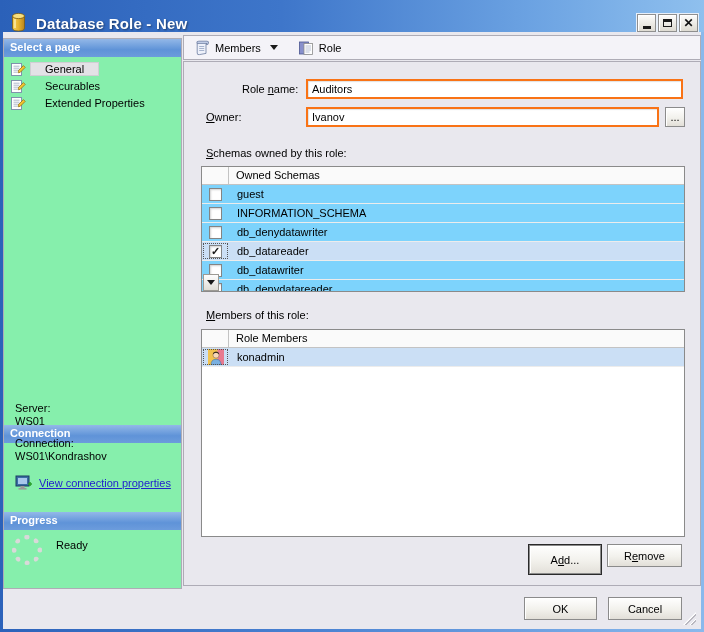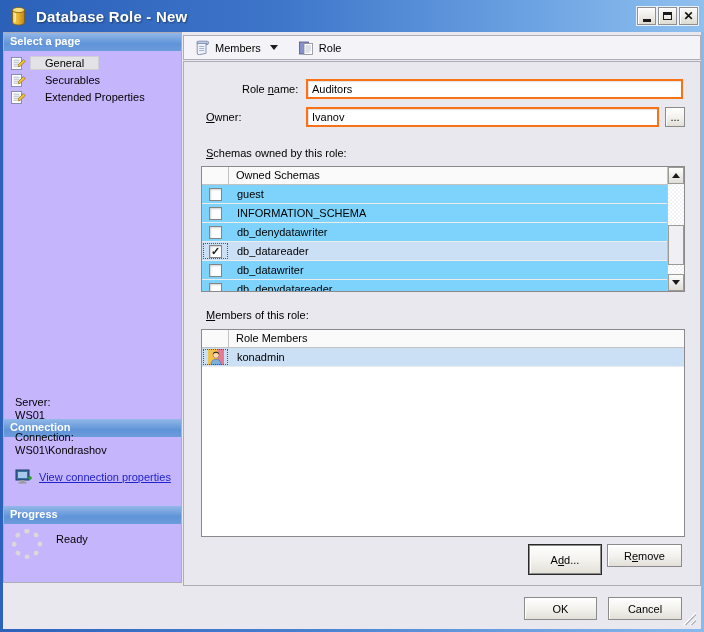--- a/index.html
+++ b/index.html
@@ -5,38 +5,38 @@
   * { margin:0; padding:0; box-sizing:border-box; }
   html,body { width:704px; height:632px; }
   body { font-family:"Liberation Sans", sans-serif; font-size:11px; color:#000; background:#fff; }
 
   .dialog { position:relative; width:704px; height:632px;
             background:linear-gradient(90deg,#2c62ba 0%,#4a82d2 45%,#8ab9ec 100%); }
 
   
   .titlebar { position:absolute; left:0; top:0; width:704px; height:32px;
               background:linear-gradient(90deg,#2b61b9 0%,#3e76ca 40%,#6ba2e2 75%,#8fc0ee 100%);
-              display:flex; align-items:center; padding:0 6px; }
+              display:flex; align-items:flex-end; padding:0 6px; }
   .title-icon { width:17px; height:20px; margin:0 9px 0 4px; flex:none; }
   .title-text { color:#fff; font-size:15px; font-weight:bold; letter-spacing:.2px;
                 text-shadow:1px 1px 2px rgba(0,0,0,.45); flex:1; }
   .win-btns { display:flex; gap:2px; }
   .win-btn { width:19px; height:18px; background:linear-gradient(180deg,#fdfdfc,#dedbd2);
              border:1px solid #8f8f8f; box-shadow:inset 1px 1px 0 #fff, 0 0 0 1px #e8f0fa;
              display:flex; align-items:center; justify-content:center; cursor:default; }
   .glyph-min { width:8px; height:3px; background:#1a1a1a; margin-top:8px; }
   .glyph-max { width:9px; height:8px; border:1px solid #1a1a1a; border-top:3px solid #1a1a1a; }
   .glyph-close { font-size:12px; font-weight:bold; color:#111; line-height:10px; }
 
   
   .inner { position:absolute; left:3px; top:32px; width:698px; height:597px; background:#e9e8ee; }
 
   
-  .sidebar { position:absolute; left:0; top:0; width:179px; height:551px;
-             background:#c4b5fd; border:1px solid #aeacb6; }
+  .sidebar { position:absolute; left:0; top:6px; width:179px; height:551px;
+             background:#86efac; border:1px solid #aeacb6; }
   .panel-header { position:absolute; left:0; width:177px; height:18px;
                   background:linear-gradient(180deg,#93b8e8 0%,#5f93d8 60%,#6c9cdc 100%);
                   color:#fff; font-weight:bold; padding:2px 6px; }
   .sp-header { top:0; }
   .page-list { position:absolute; left:2px; top:21px; width:173px; }
   .page-item { display:flex; align-items:center; height:17px; padding-left:4px; cursor:default; }
   .page-item svg { flex:none; margin-right:5px; }
   .pi-label { padding:0 14px; }
   .page-item.selected .pi-label { background:#e3e2e6; outline:1px solid #d0cfd4; }
 
@@ -80,21 +80,21 @@
          border:1px solid #8b8b8b; box-shadow:inset 1px 1px 0 #fff;
          font-family:"Liberation Sans",sans-serif; font-size:11px; color:#000;
          display:flex; align-items:center; justify-content:center; cursor:default; }
   .btn-browse { position:absolute; left:481px; top:45px; width:20px; height:20px; }
   .btn-add { position:absolute; left:344px; top:482px; width:74px; height:31px;
              border:1px solid #2a2a2a; box-shadow:inset 0 0 0 1px #8b8b8b, inset 2px 2px 0 #fff; }
   .btn-remove { position:absolute; left:423px; top:482px; width:75px; height:23px; }
 
   
   .grid { position:absolute; background:#fff; border:1px solid #8a8a8a; display:flex; overflow:hidden; }
-  .schemas-grid { left:17px; top:104px; width:484px; height:126px; }
+  .schemas-grid { left:17px; top:104px; width:484px; height:126px;flex-direction:column; }
   .members-grid { left:17px; top:267px; width:484px; height:208px; }
   .grid-mainc { flex:1; display:flex; flex-direction:column; overflow:hidden; }
   .grid-header { display:flex; height:18px; background:#fafafa; border-bottom:1px solid #c3c3c3; flex:none; }
   .gh-first { width:27px; border-right:1px solid #c3c3c3; flex:none; }
   .gh-label { flex:1; padding:2px 7px; }
   .grid-row { display:flex; height:19px; align-items:center; border-bottom:1px solid #ececec;
               background:#7dd3fc; flex:none; cursor:default; }
   .grid-row.selected { background:#cbdff5; }
   .gr-first { width:27px; align-self:stretch; display:flex; align-items:center; justify-content:center; flex:none; }
   .gr-first.focused { outline:1px dotted #555; outline-offset:-2px; }

